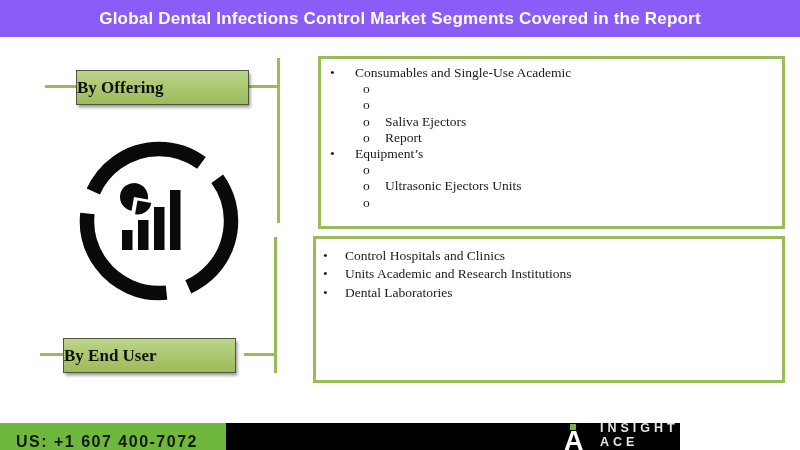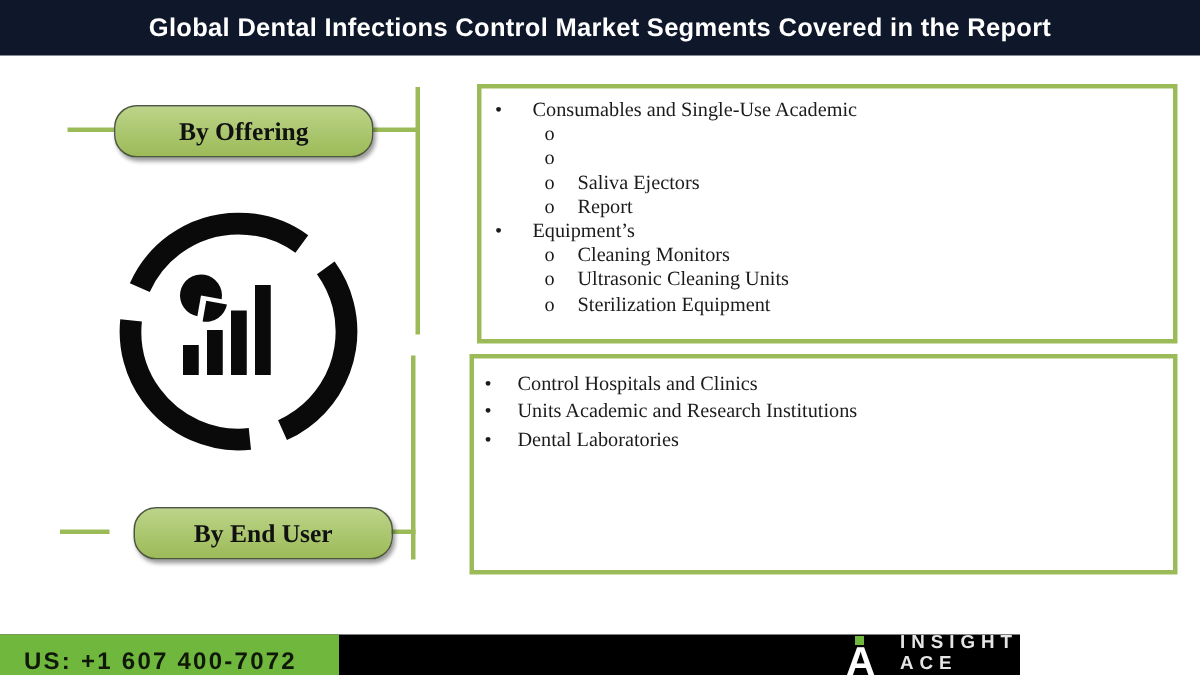--- a/index.html
+++ b/index.html
@@ -2,38 +2,38 @@
 <html><head>
 <meta charset="utf-8">
 <style>
   html,body{margin:0;padding:0;background:#ffffff;}
   #canvas{
     position:relative;width:800px;height:450px;background:#ffffff;
     font-family:"Liberation Serif", serif;overflow:hidden;
   }
   
   .title-bar{
-    position:absolute;left:0;top:0;width:800px;height:37px;background:#0f172a;
+    position:absolute;left:0;top:0;width:800px;height:37px;background:#8b5cf6;
     display:flex;align-items:center;justify-content:center;
   }
   .title-bar span{
     color:#ffffff;font-family:"Liberation Sans", sans-serif;
     font-weight:bold;font-size:17px;letter-spacing:.2px;
   }
   
   .seg-btn{
-    position:absolute;width:171px;height:33px;border-radius:15px;
+    position:absolute;width:171px;height:33px;border-radius:0;
     background:linear-gradient(#bcd489,#9cbb58);
     border:1.6px solid #4d5740;
     box-shadow:1.5px 2.5px 3px rgba(0,0,0,.40);
-    display:flex;align-items:center;justify-content:center;
+    display:flex;align-items:center;justify-content:flex-start;
     font-weight:bold;font-size:17px;color:#111;
   }
   #btn-offering{left:76px;top:70px;}
-  #btn-enduser{left:89px;top:338px;}
+  #btn-enduser{left:63px;top:338px;}
   
   .hline,.vline{position:absolute;background:#9bbb59;}
   .hline{height:3px;}
   .vline{width:3px;}
   #ln-off-left{left:45px;top:85px;width:31px;}
   #ln-off-right{left:247px;top:85px;width:33px;}
   #ln-off-v{left:277px;top:58px;height:165px;}
   #ln-eu-left{left:40px;top:353px;width:33px;}
   #ln-eu-right{left:244px;top:353px;width:33px;}
   #ln-eu-v{left:274px;top:237px;height:136px;}
@@ -136,29 +136,27 @@
     <div class="row lvl2">
       <span class="b2">o</span>
       <span>Report</span>
     </div>
     <div class="row">
       <span class="b1">•</span>
       <span>Equipment’s</span>
     </div>
     <div class="row lvl2">
       <span class="b2">o</span>
-      <span>Cleaning Monitors</span>
     </div>
     <div class="row lvl2">
       <span class="b2">o</span>
-      <span>Ultrasonic Cleaning Units</span>
+      <span>Ultrasonic Ejectors Units</span>
     </div>
     <div class="row lvl2">
       <span class="b2">o</span>
-      <span>Sterilization Equipment</span>
     </div>
   </div>
 
   <div class="seg-box" id="box-enduser">
     <div class="row">
       <span class="b1">•</span>
       <span>Control Hospitals and Clinics</span>
     </div>
     <div class="row">
       <span class="b1">•</span>

